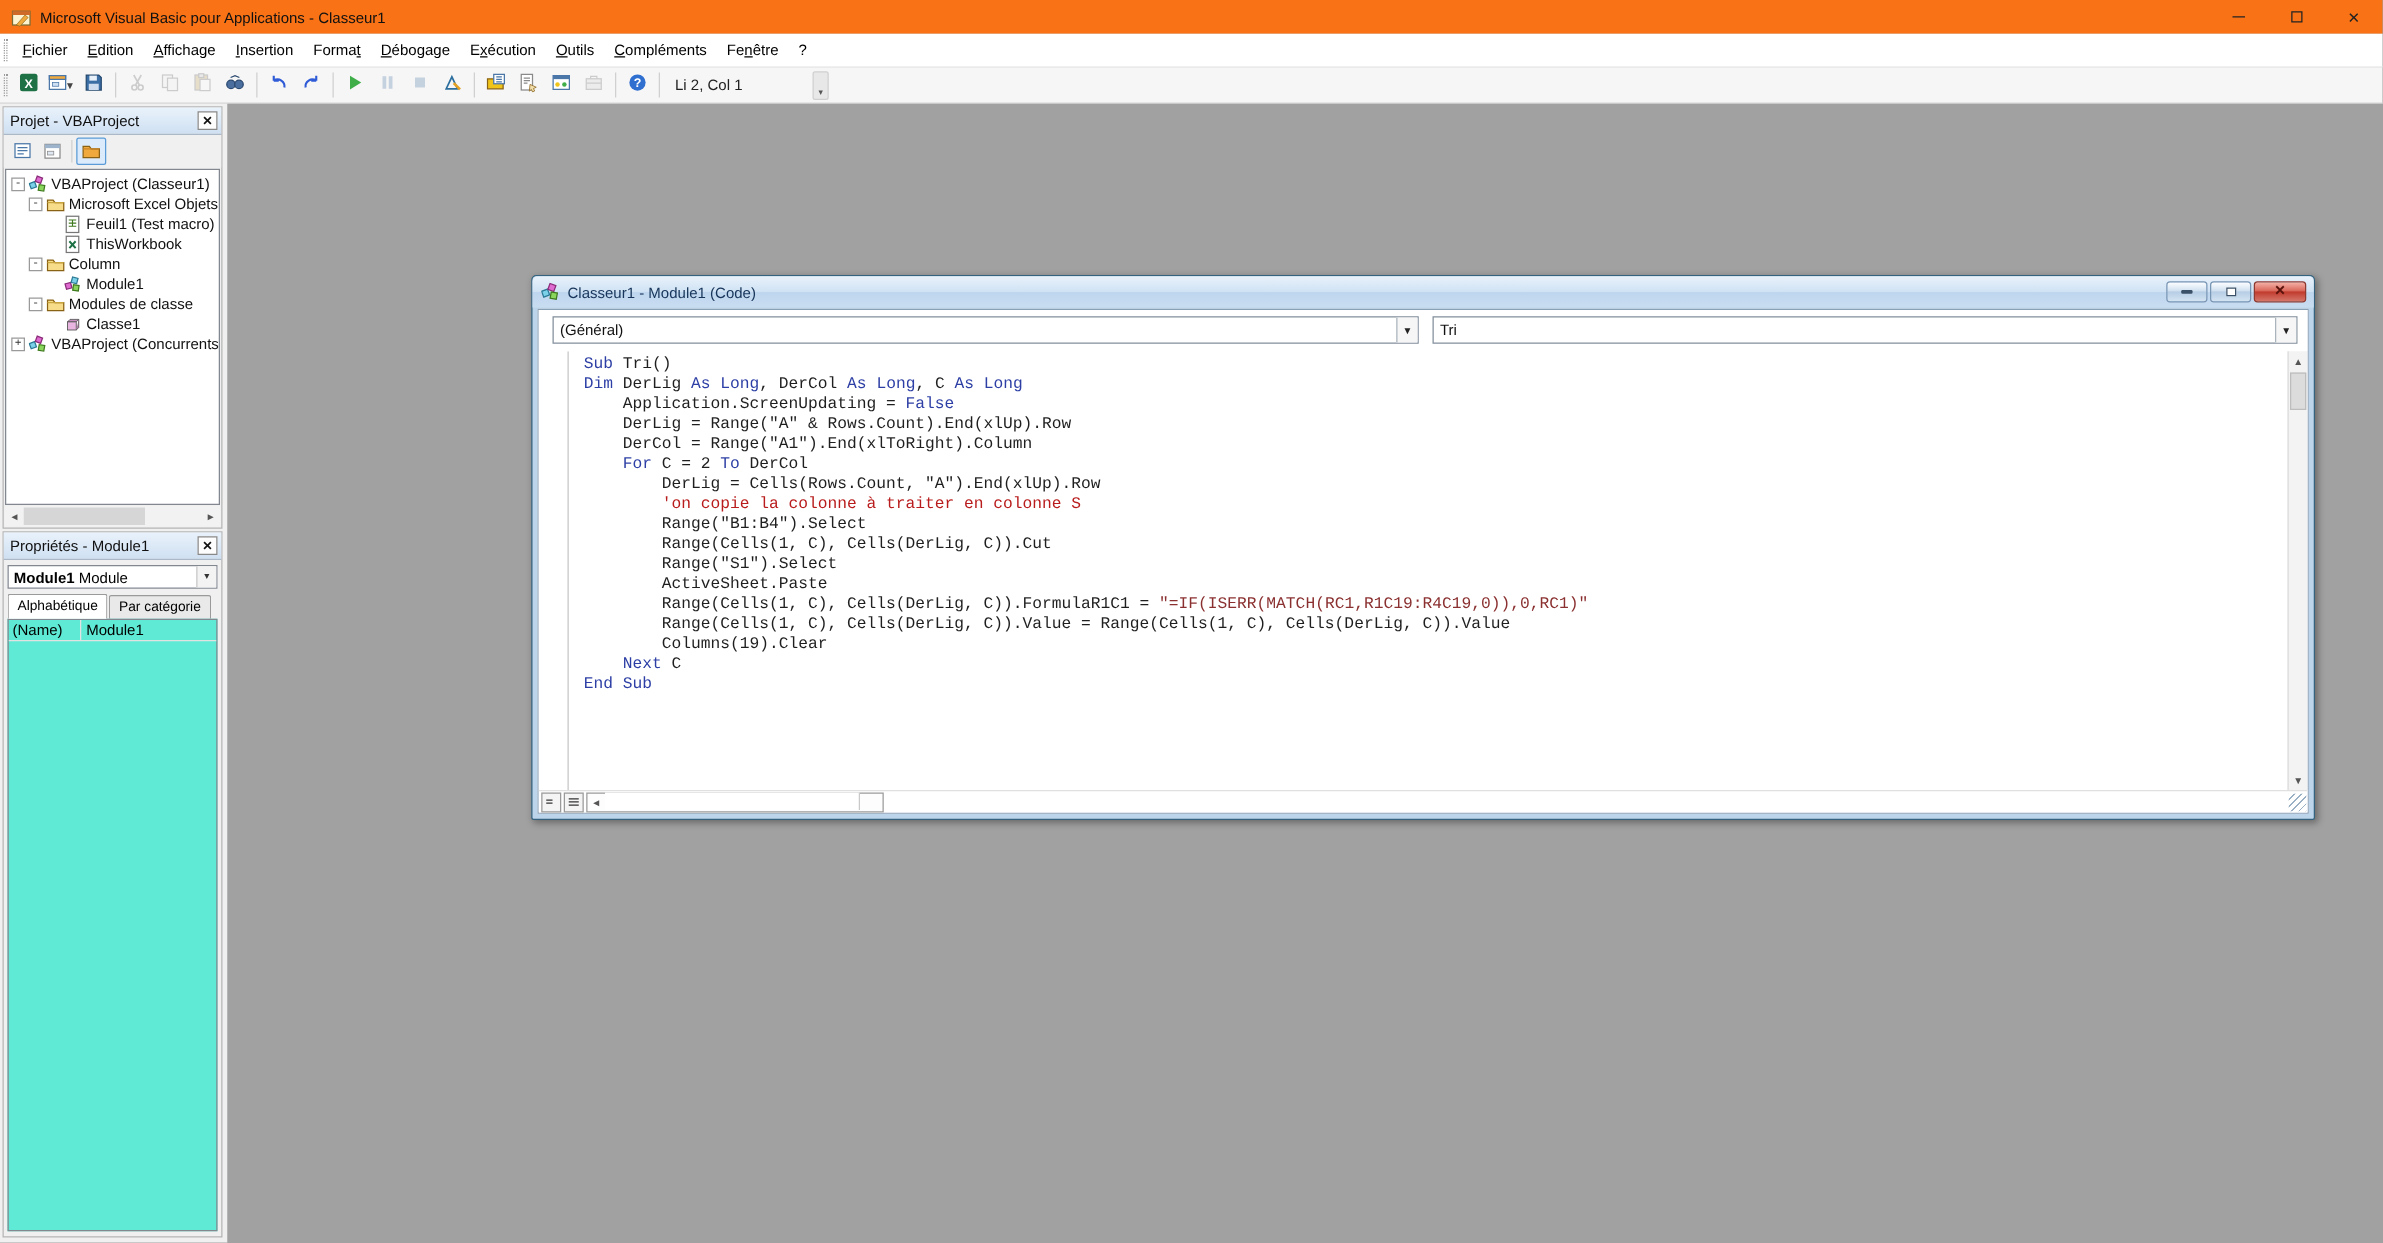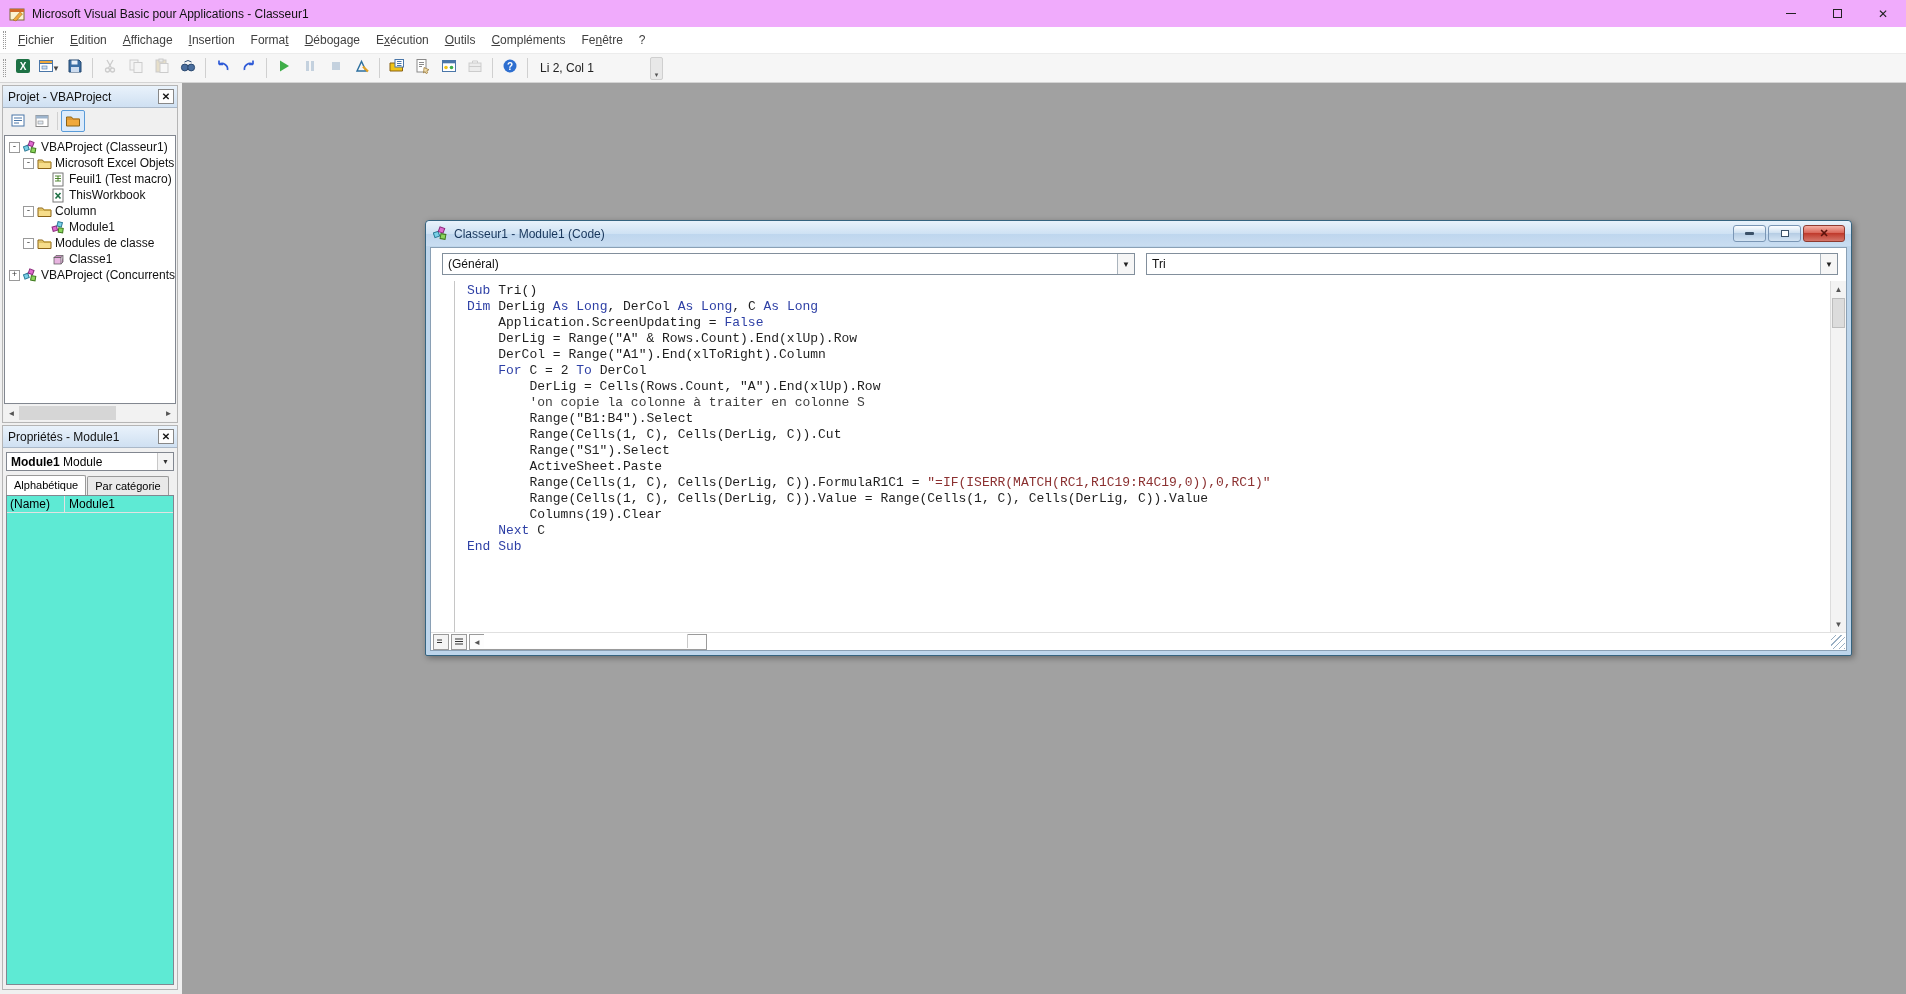--- a/index.html
+++ b/index.html
@@ -2,33 +2,33 @@
 <html><head>
 <meta charset="utf-8">
 <style>
   * { margin:0; padding:0; box-sizing:border-box; }
   html,body { width:1906px; height:994px; overflow:hidden;
     font-family:"Liberation Sans", sans-serif; background:#a1a1a1; }
   u { text-decoration:underline; }
 
   
   .titlebar { position:absolute; left:0; top:0; width:1906px; height:27px;
-    background:#f0abfc; display:flex; align-items:center; }
+    background:#f97316; display:flex; align-items:center; }
   .titlebar-icon { width:16px; height:16px; margin-left:9px; }
   .titlebar-text { font-size:12px; color:#111; margin-left:7px; }
   .caption-btns { position:absolute; right:0; top:0; height:27px; display:flex; }
   .cap-btn { width:46px; height:27px; display:flex; align-items:center; justify-content:center; }
   .cap-min-glyph { width:10px; height:1px; background:#222; }
   .cap-max-glyph { width:9px; height:9px; border:1px solid #222; }
   .cap-close-glyph { font-size:12px; color:#222; line-height:1; }
 
   .menubar { position:absolute; left:0; top:27px; width:1906px; height:27px;
     background:#ffffff; display:flex; align-items:center; border-bottom:1px solid #ececec; }
   .grip { width:3px; height:18px; border-left:1px dotted #9a9a9a; border-right:1px dotted #9a9a9a; margin:0 4px 0 3px; }
-  .menu-item { font-size:12px; color:#404040; padding:5px 8px; cursor:default; }
+  .menu-item { font-size:12px; color:#000000; padding:5px 8px; cursor:default; }
 
   .toolbar { position:absolute; left:0; top:54px; width:1906px; height:29px;
     background:#f6f6f6; border-bottom:1px solid #d4d4d4; display:flex; align-items:center; }
   .tb-btn { width:24px; height:23px; display:flex; align-items:center; justify-content:center;
     border:1px solid transparent; border-radius:2px; margin:0 1px; }
   .tb-btn.disabled { opacity:.55; }
   .tb-sep { width:1px; height:20px; background:#d0d0d0; margin:0 4px; }
   .tb-dd { font-size:8px; color:#444; margin-left:-2px; }
   .tb-status { font-size:12px; color:#222; margin-left:8px; }
   .tb-overflow { position:absolute; left:650px; top:3px; width:13px; height:23px;
@@ -105,21 +105,21 @@
     display:flex; align-items:center; font-size:12px; color:#111; padding-left:5px; }
   .combo .arrow-box { margin-left:auto; width:17px; height:20px; border-left:1px solid #aab4bd;
     background:#f6f6f6; display:flex; align-items:center; justify-content:center; font-size:8px; color:#222; }
   #combo-general { left:11px; width:693px; }
   #combo-proc { left:715px; width:692px; }
 
   .code-area { position:absolute; left:0; right:16px; top:33px; bottom:18px; background:#fff; overflow:hidden; }
   .code-margin { position:absolute; left:0; top:0; bottom:0; width:24px; background:#ffffff; border-right:1px solid #c6c6c6; }
   .code-text { position:absolute; left:25px; top:2px; right:0; font-family:"Liberation Mono","DejaVu Sans Mono",monospace;
     font-size:13px; line-height:16px; white-space:pre; padding-left:11px; color:#1f1f1f; }
-  .kw { color:#2d3fa5; } .com { color:#404040; } .str { color:#8b3030; }
+  .kw { color:#2d3fa5; } .com { color:#b91c1c; } .str { color:#8b3030; }
 
   .vscroll { position:absolute; right:0; top:33px; bottom:18px; width:16px; background:#f3f3f3; border-left:1px solid #dcdcdc; }
   .vs-btn { position:absolute; left:0; width:15px; height:16px; display:flex; align-items:center; justify-content:center;
     font-size:8px; color:#555; }
   .vs-up { top:0; } .vs-down { bottom:0; }
   .vs-thumb { position:absolute; left:1px; top:17px; width:13px; height:30px; background:#dcdcdc; border:1px solid #bdbdbd; }
 
   .code-bottom { position:absolute; left:0; right:0; bottom:0; height:18px; background:#ffffff; border-top:1px solid #e0e0e0; }
   .split-btn { position:absolute; top:1px; width:16px; height:16px; border:1px solid #9a9a9a; background:#f4f4f4;
     display:flex; align-items:center; justify-content:center; }

